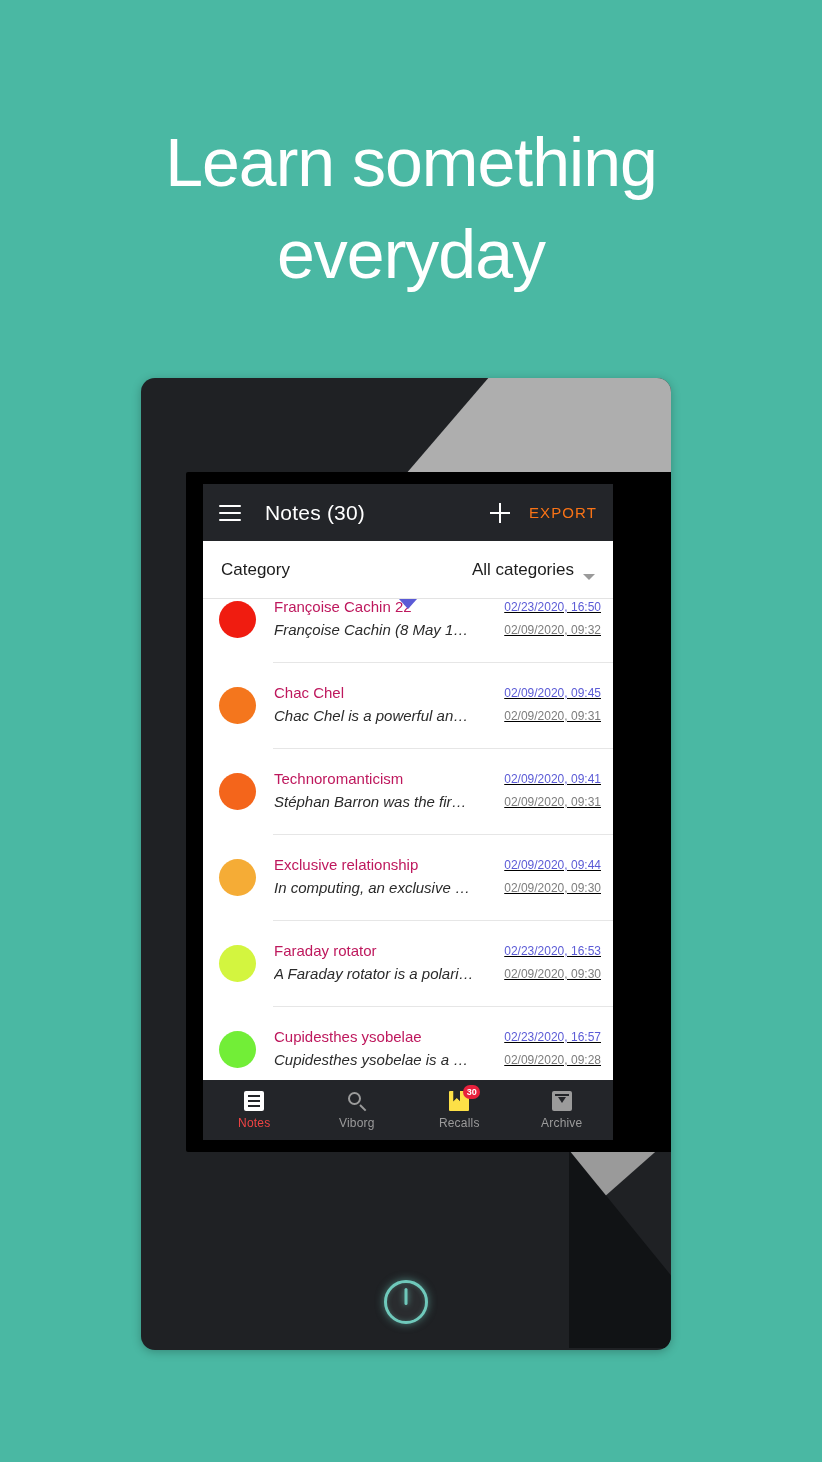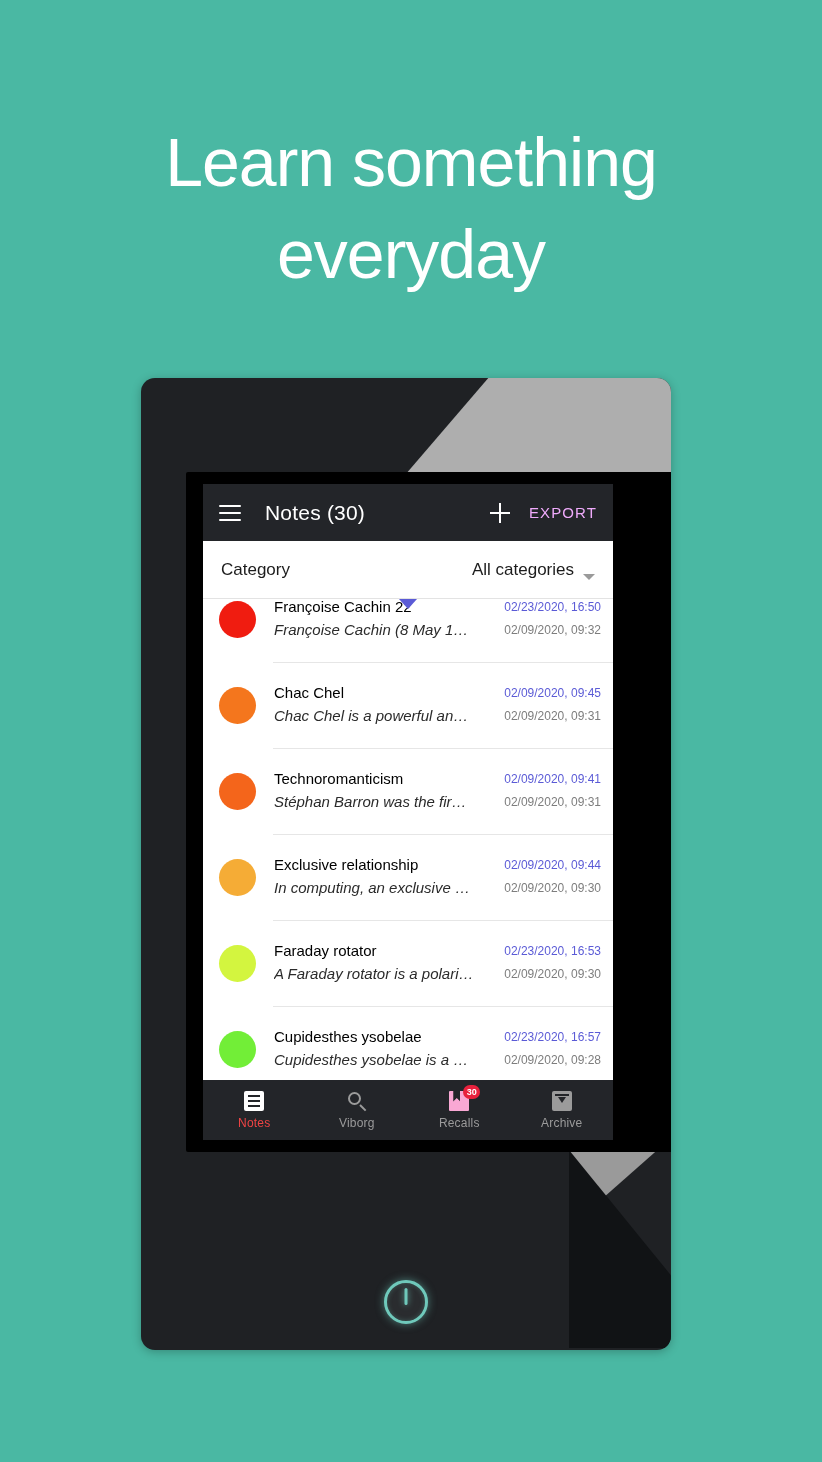--- a/index.html
+++ b/index.html
@@ -101,21 +101,21 @@
   }
   .plus-icon {
     width:22px; height:22px; position:relative; flex:0 0 auto; cursor:pointer; margin-right:18px;
   }
   .plus-icon:before, .plus-icon:after {
     content:""; position:absolute; background:#fff;
   }
   .plus-icon:before { left:10px; top:1px; width:2px; height:20px; }
   .plus-icon:after  { top:10px; left:1px; height:2px; width:20px; }
   .export-btn {
-    font-size:15px; letter-spacing:1.1px; color:#f0abfc; cursor:pointer;
+    font-size:15px; letter-spacing:1.1px; color:#f97316; cursor:pointer;
     white-space:nowrap; padding-right:2px;
   }
 
   
   .category-row {
     height:58px;
     background:#ffffff;
     display:flex;
     align-items:center;
     padding:8px 18px;
@@ -162,28 +162,28 @@
     content:"";
     position:absolute; left:70px; right:0; top:0;
     height:1px; background:#e6e6e6;
   }
   .dot {
     width:37px; height:37px; border-radius:50%;
     flex:0 0 auto; margin-right:18px;
   }
   .note-text { flex:1 1 auto; min-width:0; }
   .note-title {
-    font-size:15px; color:#000000; line-height:22px;
+    font-size:15px; color:#be185d; line-height:22px;
     white-space:nowrap; overflow:hidden; text-overflow:ellipsis;
   }
   .note-snippet {
     font-size:15px; color:#2b2b2b; font-style:italic; line-height:24px;
     white-space:nowrap; overflow:hidden; text-overflow:ellipsis;
   }
-  .note-times { flex:0 0 auto; text-align:right; padding-left:10px; }
+  .note-times { flex:0 0 auto; text-align:right; padding-left:10px;text-decoration:underline; }
   .time-primary { font-size:12px; color:#5b5bd6; line-height:22px; white-space:nowrap; }
   .time-secondary { font-size:12px; color:#7d7d7d; line-height:24px; white-space:nowrap; }
 
   
   .bottom-nav {
     position:absolute; left:0; bottom:0;
     width:410px; height:60px;
     background:#232529;
     display:flex;
     align-items:center;
@@ -204,21 +204,21 @@
     background:#232529; box-shadow:0 5px 0 #232529, 0 10px 0 #232529;
   }
   .icon-search-c {
     position:absolute; left:1px; top:1px; width:13px; height:13px;
     border:2px solid #9b9b9b; border-radius:50%;
   }
   .icon-search-h {
     position:absolute; left:13px; top:13px; width:8px; height:2px;
     background:#9b9b9b; transform:rotate(45deg); transform-origin:left center;
   }
-  .icon-recalls { background:#f9a8d4; border-radius:1px; }
+  .icon-recalls { background:#fde047; border-radius:1px; }
   .icon-recalls:before {
     content:""; position:absolute; left:4px; top:0; width:7px; height:11px;
     background:#232529;
     clip-path:polygon(0 0, 100% 0, 100% 100%, 50% 68%, 0 100%);
   }
   .badge {
     position:absolute; left:14px; top:-6px;
     min-width:17px; height:14px; padding:0 3px;
     background:#e8213d; color:#fff;
     font-size:9px; line-height:14px; text-align:center;

